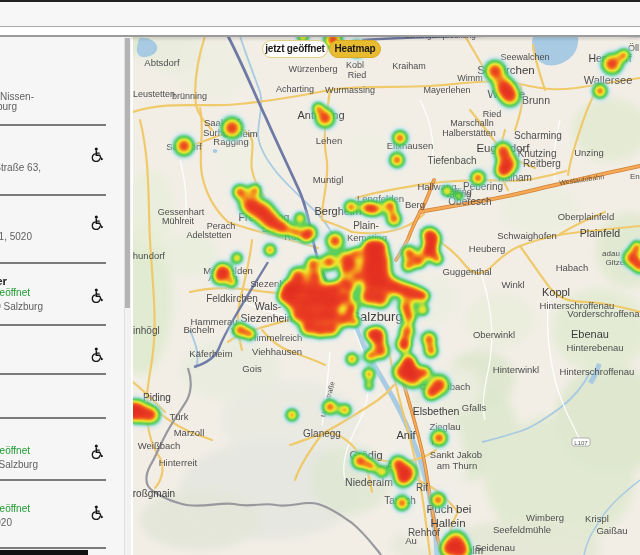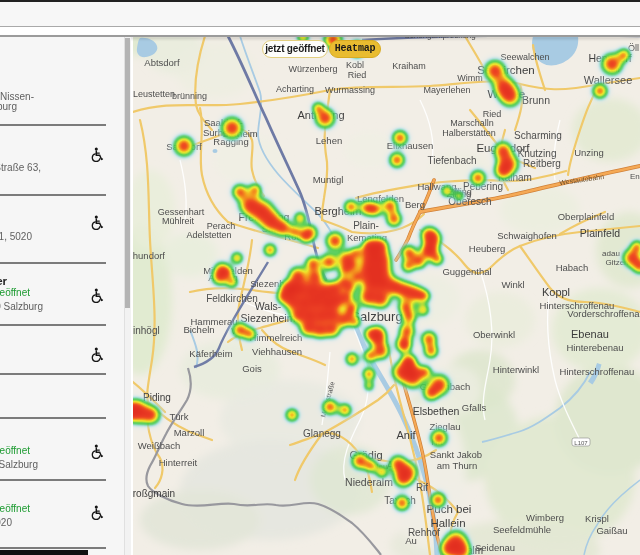--- a/index.html
+++ b/index.html
@@ -18,21 +18,21 @@
 .wc{position:absolute;width:15px;height:15px;}
 #sbtrack{position:absolute;left:124px;top:37px;width:6px;height:518px;background:#f2f2f2;border-left:1px solid #e0e0e0;}
 #sbthumb{position:absolute;left:124.5px;top:38px;width:5px;height:270px;background:#b4b4b4;}
 #blackbar{position:absolute;left:0;top:550px;width:88px;height:5px;background:#111;}
 
 #map{position:absolute;left:133px;top:36px;width:507px;height:519px;overflow:hidden;background:#f2efe9;}
 
 .pill{position:absolute;font-size:10px;font-weight:bold;color:#1a1a1a;border-radius:9px;
   height:16px;line-height:16px;text-align:center;white-space:nowrap;letter-spacing:-.2px;}
 #btn1{left:262px;top:40px;width:64px;background:#fdfdfb;border:1px solid #e3cf7e;}
-#btn2{left:329px;top:40px;width:50px;background:#e9bc30;border:1px solid #d8ab22;font-family:Liberation Mono, monospace;}
+#btn2{left:329px;top:40px;width:50px;background:#e9bc30;border:1px solid #d8ab22;}
 </style>
 </head>
 <body>
 <div id="page">
   <div id="topblack"></div>
   <div id="topbar"></div>
   <div id="map">
   <svg width="507" height="519" viewBox="133 36 507 519" preserveAspectRatio="none" xmlns="http://www.w3.org/2000/svg">
 <defs>
 <radialGradient id="k">

